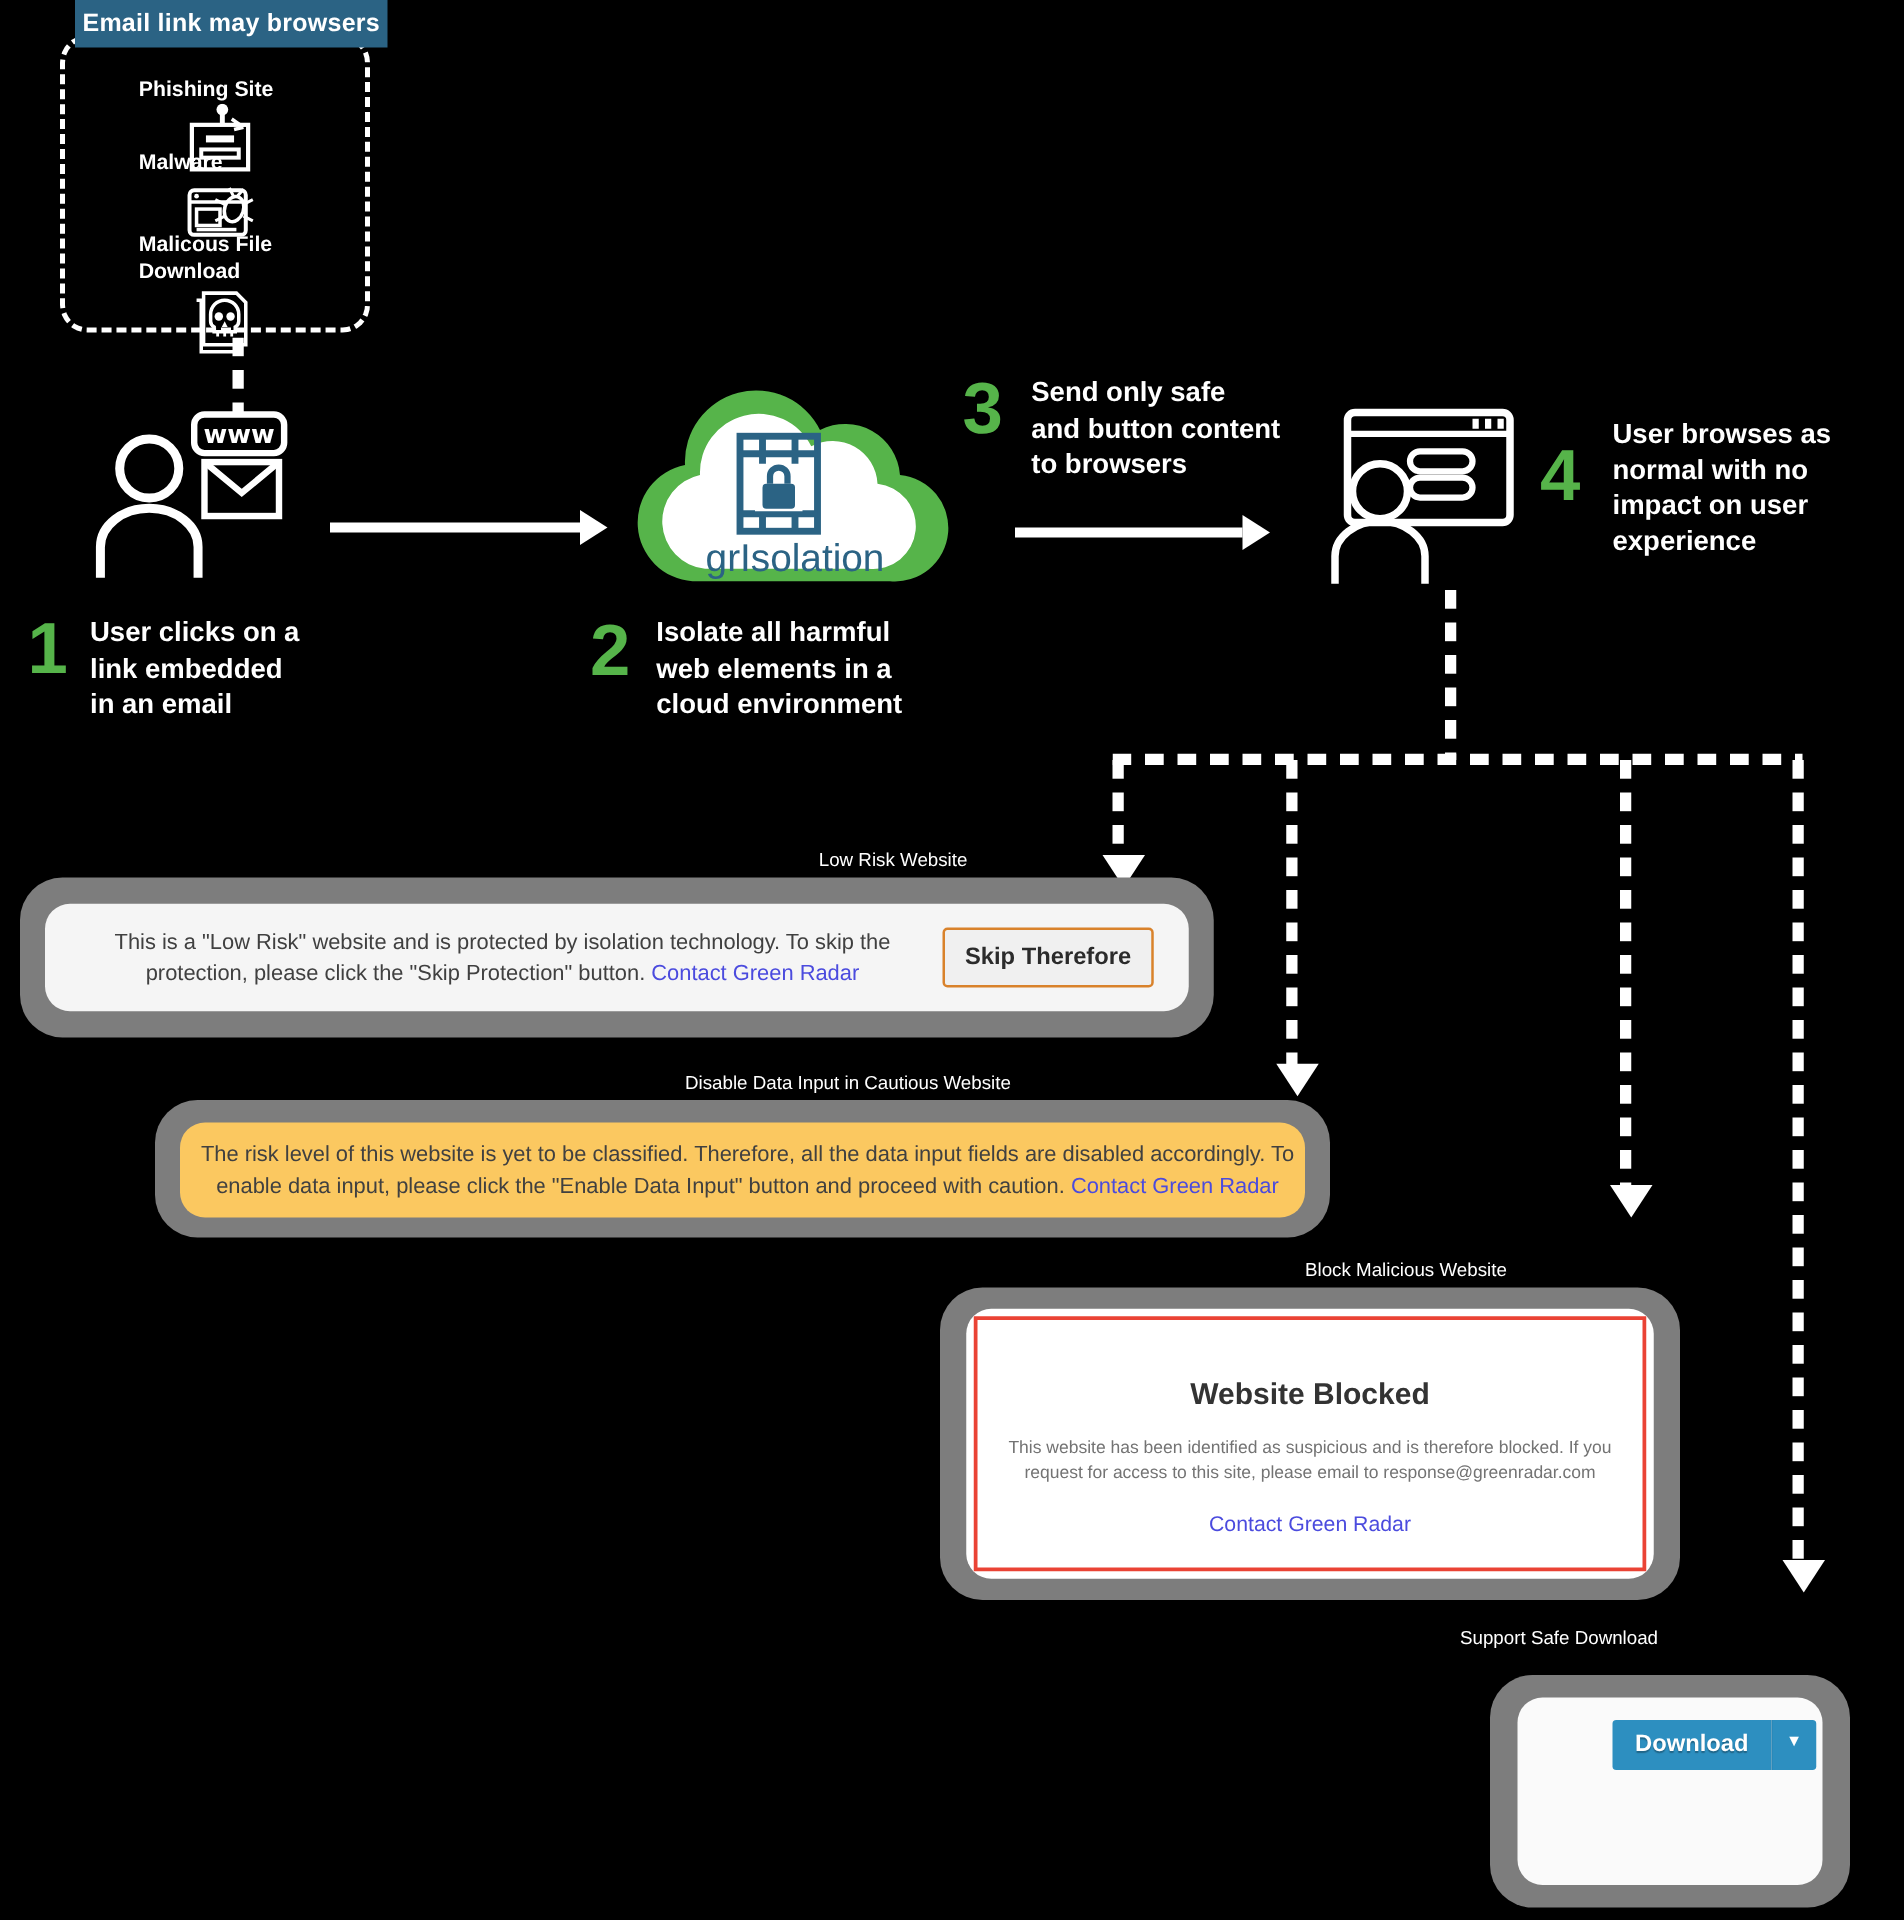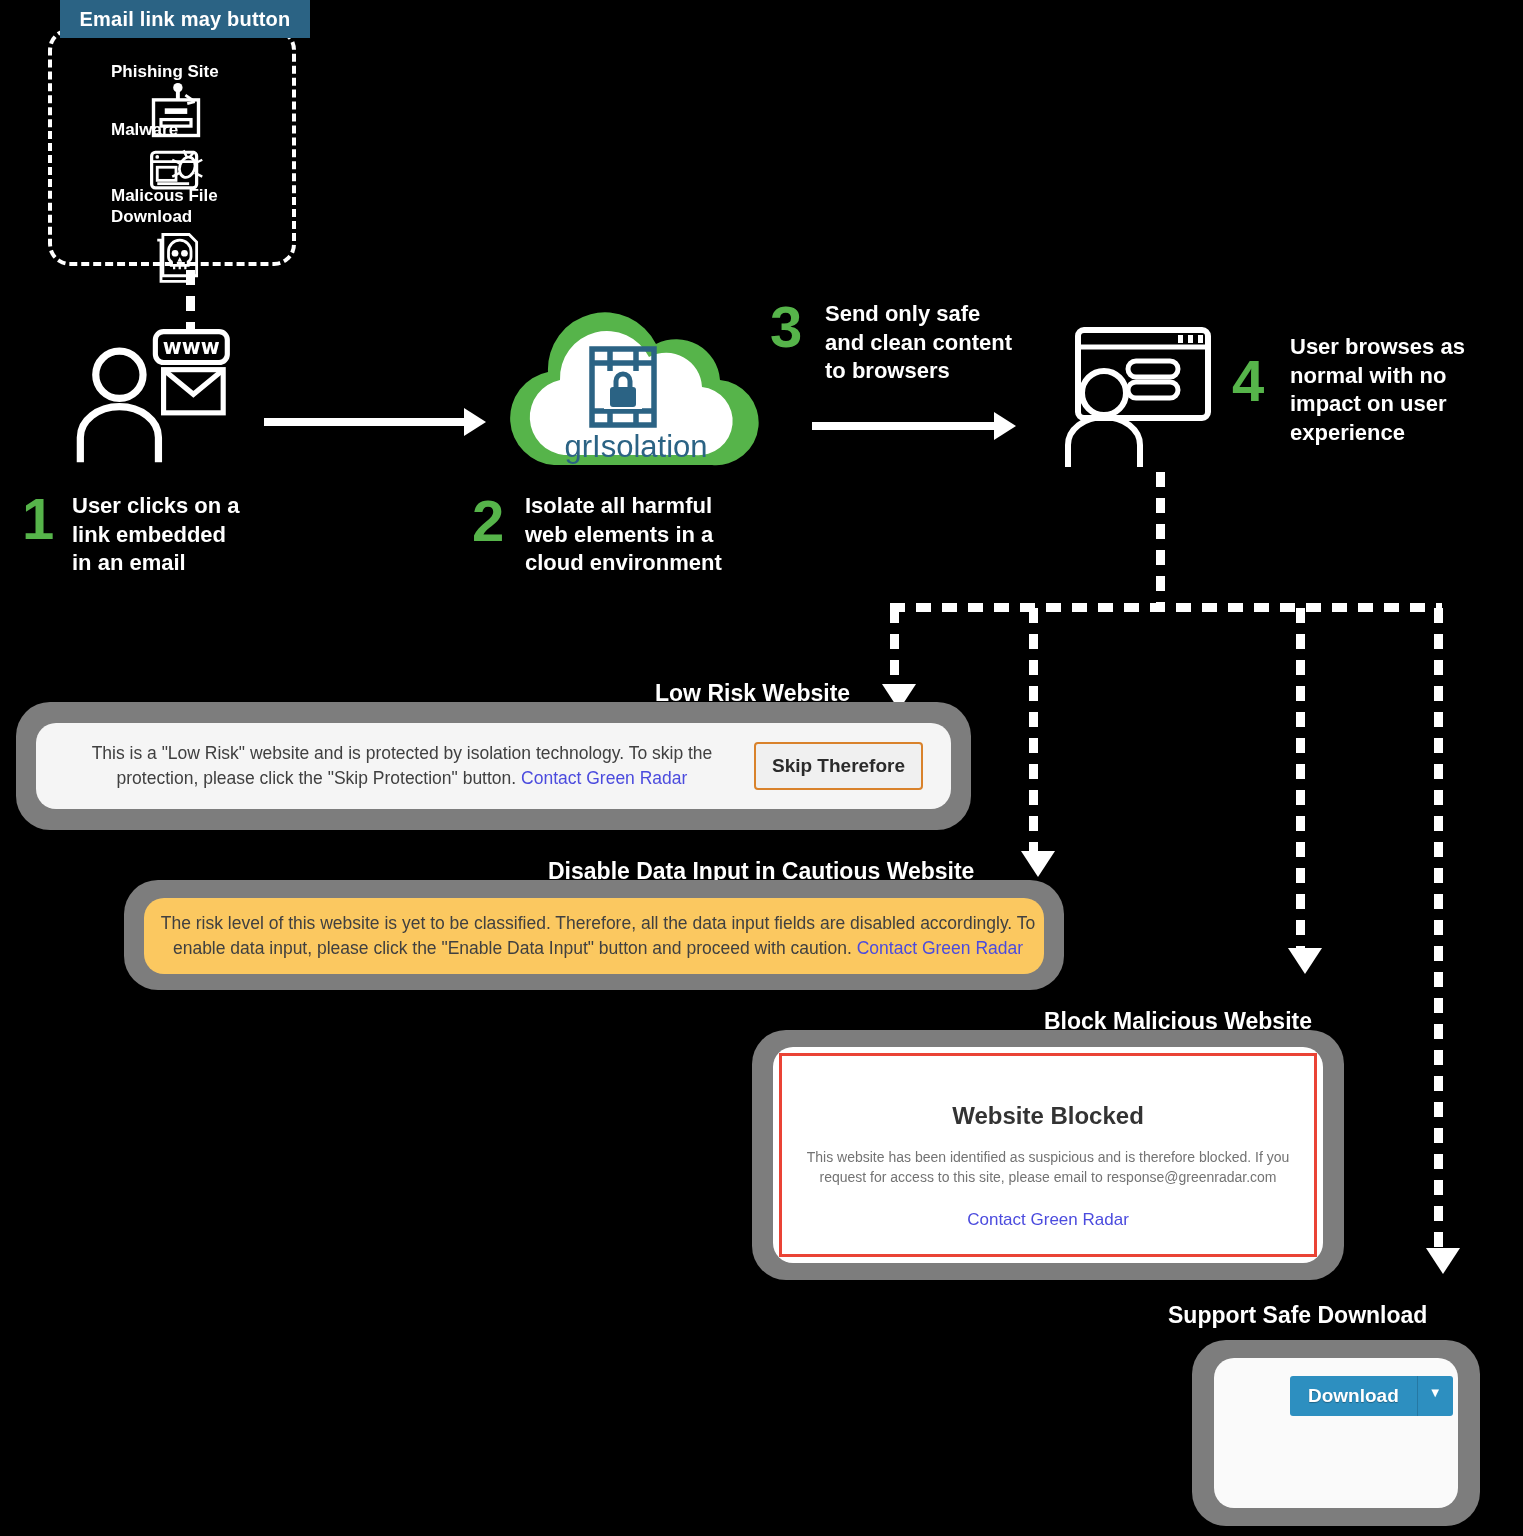--- a/index.html
+++ b/index.html
@@ -27,21 +27,21 @@
      border-bottom:14px solid transparent;border-left:22px solid #fff;}
 
   .dline-v{width:9px;background-image:linear-gradient(#fff 58%,transparent 58%);
      background-size:9px 26px;}
   .dline-h{height:9px;background-image:linear-gradient(90deg,#fff 58%,transparent 58%);
      background-size:26px 9px;}
   .dhead{width:0;height:0;border-left:17px solid transparent;
      border-right:17px solid transparent;border-top:26px solid #fff;}
 
   
-  .calloutlab{font-size:23px;font-weight:bold;white-space:nowrap;}
+  .calloutlab{font-size:15px;font-weight:normal;white-space:nowrap;}
 
   
   .frame{background:#7d7d7d;border-radius:34px;}
   .inner{border-radius:20px;box-sizing:border-box;}
 
   .banner-txt{font-size:17.5px;color:#404040;line-height:1.42;text-align:center;
      font-family:"Liberation Sans",sans-serif;}
   .lnk{color:#4b4bde;}
   .btn-skip{border:2px solid #d9822b;background:#f0f0f0;color:#2b2b2b;
      font-size:19px;font-weight:bold;border-radius:4px;padding:11px 16px;white-space:nowrap;}
@@ -62,21 +62,21 @@
      border-radius:0 3px 3px 0;border-left:1px solid #2578a3;}
   #dl-menu{background:#fff;border:1px solid #cfcfcf;box-shadow:0 2px 5px rgba(0,0,0,.22);}
   .dl-item{display:flex;align-items:center;gap:9px;padding:7px 16px;
      font-size:17px;color:#3b3b3b;white-space:nowrap;}
 </style>
 </head>
 <body>
 
 <div class="abs" id="threat-box"></div>
 <div class="abs" id="threat-header">
-  <span>Email link may button</span>
+  <span>Email link may browsers</span>
 </div>
 
 <div class="abs threat-row" style="left:66px;top:62px;width:220px;">
   <div class="threat-label">Phishing Site</div>
   <svg class="threat-ico" viewBox="0 0 64 64">
     <rect x="8" y="18" width="48" height="38" fill="none" stroke="#fff" stroke-width="3.6"></rect>
     <rect x="20" y="27" width="24" height="6" fill="#fff"></rect>
     <rect x="16" y="39" width="32" height="7" fill="none" stroke="#fff" stroke-width="3.4"></rect>
     <path d="M34 18 L34 8" stroke="#fff" stroke-width="4.2" fill="none"></path>
     <circle cx="34" cy="5" r="5" fill="#fff"></circle>
@@ -147,21 +147,21 @@
   <text x="150" y="152" font-size="31" fill="#2b6384" text-anchor="middle" font-family="Liberation Sans, sans-serif">grIsolation</text>
 </svg>
 
 <div class="abs stepnum" style="left:472px;top:492px;">2</div>
 <div class="abs stepcap" style="left:525px;top:492px;white-space:pre-line;">Isolate all harmful
 web elements in a
 cloud environment</div>
 
 <div class="abs stepnum" style="left:770px;top:298px;">3</div>
 <div class="abs stepcap" style="left:825px;top:300px;white-space:pre-line;">Send only safe
-and clean content
+and button content
 to browsers</div>
 
 <div class="abs" style="left:812px;top:412px;display:flex;align-items:center;">
   <div class="sarrow" style="width:182px;"></div>
     <div class="sarrowhead"></div>
 </div>
 
 <svg class="abs" style="left:1060px;top:325px;width:160px;height:145px;" viewBox="0 0 160 145">
   <rect x="18" y="5" width="130" height="88" rx="6" fill="none" stroke="#fff" stroke-width="6"></rect>
   <path d="M18 22 H148" stroke="#fff" stroke-width="5"></path>

